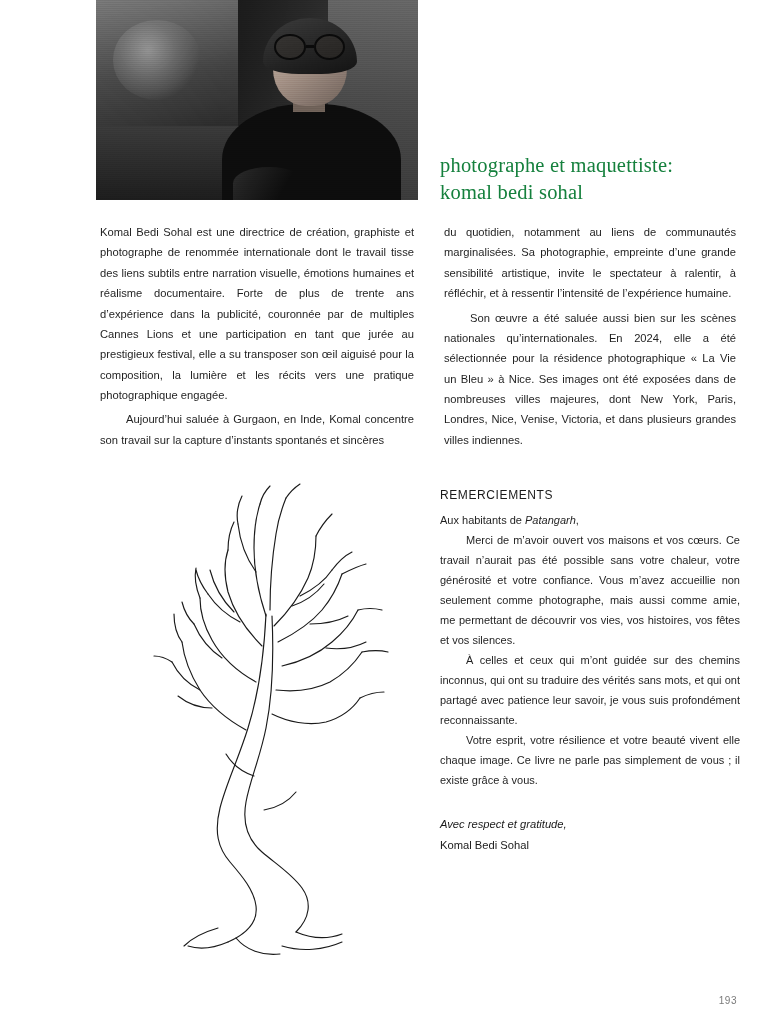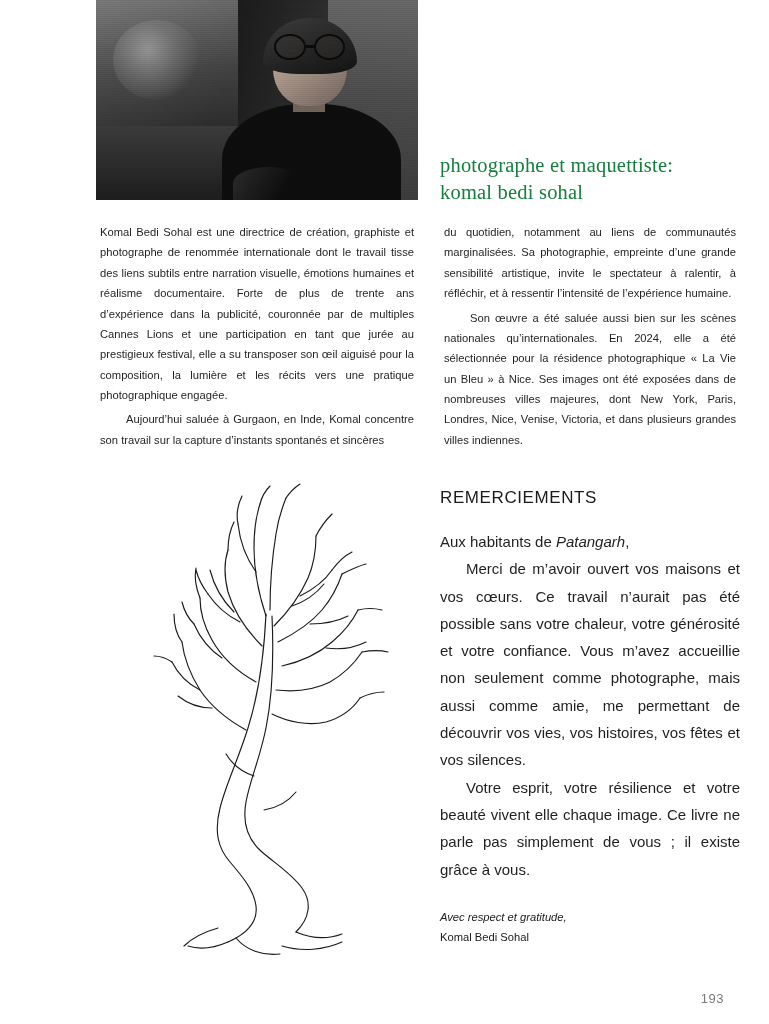--- a/index.html
+++ b/index.html
@@ -198,27 +198,27 @@
   .col-right p:first-child { text-indent: 0; }
 
   
   .ack {
     position: absolute;
     left: 440px;
     top: 488px;
     width: 300px;
   }
   .ack-title {
-    font-size: 17px;
+    font-size: 12px;
     letter-spacing: .6px;
     color: #1a1a1a;
-    margin-bottom: 20px;
+    margin-bottom: 8px;
   }
   .ack-body {
-    font-size: 15px;
+    font-size: 11px;
     line-height: 1.82;
     text-align: justify;
     color: #1f1f1f;
   }
   .ack-body p { margin: 0; }
   .ack-body p.indent { text-indent: 26px; }
   .ack-body em { font-style: italic; }
   .ack-sign {
     margin-top: 18px;
     font-size: 11.2px;
@@ -233,23 +233,23 @@
     left: 96px;
     top: 476px;
     width: 322px;
     height: 490px;
   }
   .tree svg { display: block; width: 100%; height: 100%; }
 
   
   .folio {
     position: absolute;
-    right: 45px;
+    right: 32px;
     bottom: 18px;
-    font-size: 13px;
+    font-size: 10px;
     color: #7a7a7a;
     letter-spacing: .5px;
   }
 </style>
 </head>
 <body>
 
 <div class="page">
 
   <div class="photo-frame">
@@ -286,20 +286,21 @@
   <div class="col col-right">
     <p>du quotidien, notamment au liens de communautés marginalisées. Sa photographie, empreinte d’une grande sensibilité artistique, invite le spectateur à ralentir, à réfléchir, et à ressentir l’intensité de l’expérience humaine.</p>
     <p>Son œuvre a été saluée aussi bien sur les scènes nationales qu’internationales. En 2024, elle a été sélectionnée pour la résidence photographique « La Vie un Bleu » à Nice. Ses images ont été exposées dans de nombreuses villes majeures, dont New York, Paris, Londres, Nice, Venise, Victoria, et dans plusieurs grandes villes indiennes.</p>
   </div>
 
   <div class="ack">
     <div class="ack-title">REMERCIEMENTS</div>
     <div class="ack-body">
       <p><span>Aux habitants de </span><em>Patangarh</em><span>,</span></p>
       <p class="indent">Merci de m’avoir ouvert vos maisons et vos cœurs. Ce travail n’aurait pas été possible sans votre chaleur, votre générosité et votre confiance. Vous m’avez accueillie non seulement comme photographe, mais aussi comme amie, me permettant de découvrir vos vies, vos histoires, vos fêtes et vos silences.</p>
+      <p class="indent">À celles et ceux qui m’ont guidée sur des chemins inconnus, qui ont su traduire des vérités sans mots, et qui ont partagé avec patience leur savoir, je vous suis profondément reconnaissante.</p>
       <p class="indent">Votre esprit, votre résilience et votre beauté vivent elle chaque image. Ce livre ne parle pas simplement de vous ; il existe grâce à vous.</p>
     </div>
     <div class="ack-sign">
       <div class="line1">Avec respect et gratitude,</div>
       <div class="line2">Komal Bedi Sohal</div>
     </div>
   </div>
 
   <div class="tree">
     <svg viewBox="0 0 322 490" fill="none" xmlns="http://www.w3.org/2000/svg" stroke="#1a1a1a" stroke-width="1.15" stroke-linecap="round" stroke-linejoin="round">

